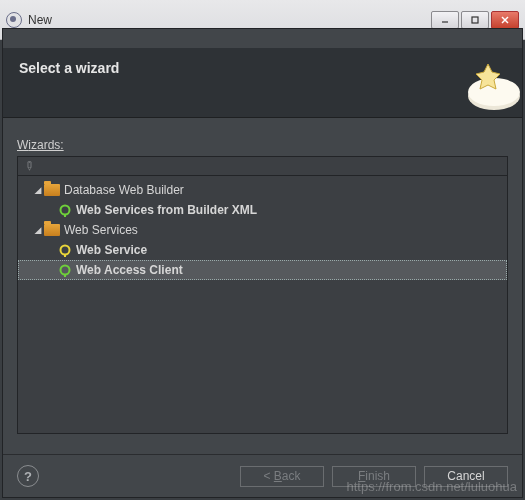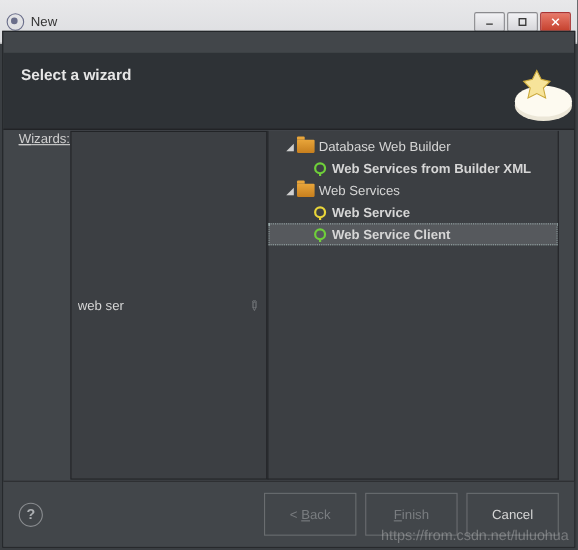--- a/index.html
+++ b/index.html
@@ -18,21 +18,21 @@
     
     .dialog { position: absolute; top: 28px; left: 2px; right: 2px; bottom: 2px; background: #42464a; border: 1px solid #212326; display: flex; flex-direction: column; }
     
     
     .dlg-header { background: #2e3236; padding: 12px 16px; position: relative; border-bottom: 1px solid #1e2022; min-height: 70px; margin-top: 19px; }
     .dlg-header h1 { color: #e6e6e6; font-size: 14px; font-weight: 600; margin-bottom: 6px; }
     .dlg-header .subtitle { color: #6aa6c0; font-size: 12px; }
     .header-graphic { position: absolute; right: 0; top: 8px; width: 78px; height: 58px; }
     
     
-    .dlg-body { flex: 1; padding: 1px 14px; display: flex; min-height: 0; }
+    .dlg-body { flex: 1; padding: 20px 14px; display: flex; flex-direction: column; min-height: 0; }
     .wiz-label { color: #d0d0d0; font-size: 12px; margin-bottom: 4px; text-decoration: underline; text-decoration-color: #d0d0d0; display: inline-block; }
     .wiz-label::first-letter { text-decoration: underline; }
     .filter-row { display: flex; align-items: center; border: 1px solid #222427; background: #3c3f43; padding: 2px 6px; }
     .filter-input { flex: 1; background: transparent; border: none; color: #d6d6d6; font-size: 12px; outline: none; padding: 2px 0; }
     .clear-icon { color: #7a7d80; cursor: pointer; font-size: 12px; transform: rotate(45deg); }
     
     .tree { flex: 1; border: 1px solid #222427; border-top: none; background: #3c3f43; overflow: auto; padding: 4px 0; }
     .tree-row { display: flex; align-items: center; height: 20px; color: #d6d6d6; font-size: 12px; cursor: pointer; white-space: nowrap; }
     .tree-row.selected { background: #56595d; outline: 1px dotted #9aa; outline-offset: -1px; }
     .arrow { width: 12px; display: inline-flex; justify-content: center; color: #d0d0d0; font-size: 9px; }
@@ -40,21 +40,21 @@
     .folder-icon::before { content:""; position:absolute; top:-3px; left:0; width:7px; height:3px; background:#e8a53a; border-radius:1px 1px 0 0; }
     .leaf-icon { width: 14px; height: 14px; margin-right: 4px; display:inline-flex; align-items:center; justify-content:center; }
     .leaf-icon.green svg circle { stroke:#6fcf3a; }
     .leaf-icon.yellow svg circle { stroke:#e8d53a; }
     .indent1 { padding-left: 14px; }
     .indent2 { padding-left: 40px; font-weight: bold; }
     
     
     .dlg-footer { border-top: 1px solid #2a2c2f; padding: 10px 14px; display: flex; align-items: center; gap: 8px; background: #42464a; }
     .help-btn { width: 22px; height: 22px; border-radius: 50%; border: 1.5px solid #8a8d90; color: #aeb1b4; display:flex; align-items:center; justify-content:center; font-weight:bold; font-size:13px; cursor:pointer; margin-right:auto; }
-    .btn { min-width: 84px; height: 39px; background: #42464a; border: 1px solid #6a6d70; color: #d6d6d6; font-size: 12px; cursor: pointer; display:inline-flex; align-items:center; justify-content:center; }
+    .btn { min-width: 84px; height: 21px; background: #42464a; border: 1px solid #6a6d70; color: #d6d6d6; font-size: 12px; cursor: pointer; display:inline-flex; align-items:center; justify-content:center; }
     .btn.disabled { color: #7a7d80; cursor: default; }
     .btn .mn { text-decoration: underline; }
     
     .watermark { position:absolute; right:8px; bottom:6px; color: rgba(220,220,220,0.35); font-size:13px; pointer-events:none; }
   </style>
 </head>
 <body>
 
 <div class="titlebar">
   <span class="titlebar-icon"></span>
@@ -86,21 +86,20 @@
     <svg class="header-graphic" viewBox="0 0 78 58">
       <ellipse cx="50" cy="40" rx="26" ry="14" fill="#ece7d8"></ellipse>
       <ellipse cx="50" cy="36" rx="26" ry="14" fill="#fdfaf0"></ellipse>
       <path d="M44 8 l4 8 l8 2 l-6 6 l2 9 l-8 -4 l-8 4 l2 -9 l-6 -6 l8 -2 z" fill="#f7e49a" stroke="#caa83a" stroke-width="1"></path>
     </svg>
   </div>
 
   <div class="dlg-body">
     <span class="wiz-label">Wizards:</span>
     <div class="filter-row">
-      <input class="filter-input" value="web ser" style="">
       <span class="clear-icon">✎</span>
     </div>
     <div class="tree" id="tree">
         <div class="tree-row indent1">
           <span class="arrow">◢</span>
           <span class="folder-icon"></span>
           <span>Database Web Builder</span>
         </div>
         <div class="tree-row indent2">
           <span class="leaf-icon green">
@@ -125,21 +124,21 @@
           </span>
           <span>Web Service</span>
         </div>
         <div class="tree-row indent2 selected">
           <span class="leaf-icon green">
             <svg width="14" height="14" viewBox="0 0 14 14">
               <circle cx="7" cy="7" r="4.5" fill="none" stroke-width="2"></circle>
               <line x1="7" y1="12" x2="7" y2="14" stroke="#6fcf3a" stroke-width="2"></line>
             </svg>
           </span>
-          <span>Web Service Client</span>
+          <span>Web Access Client</span>
         </div>
       </div>
   </div>
 
   <div class="dlg-footer">
     <div class="help-btn">?</div>
     <button class="btn disabled">
         <span>&lt; <span class="mn">B</span>ack</span>
       </button>
     <button class="btn disabled">

